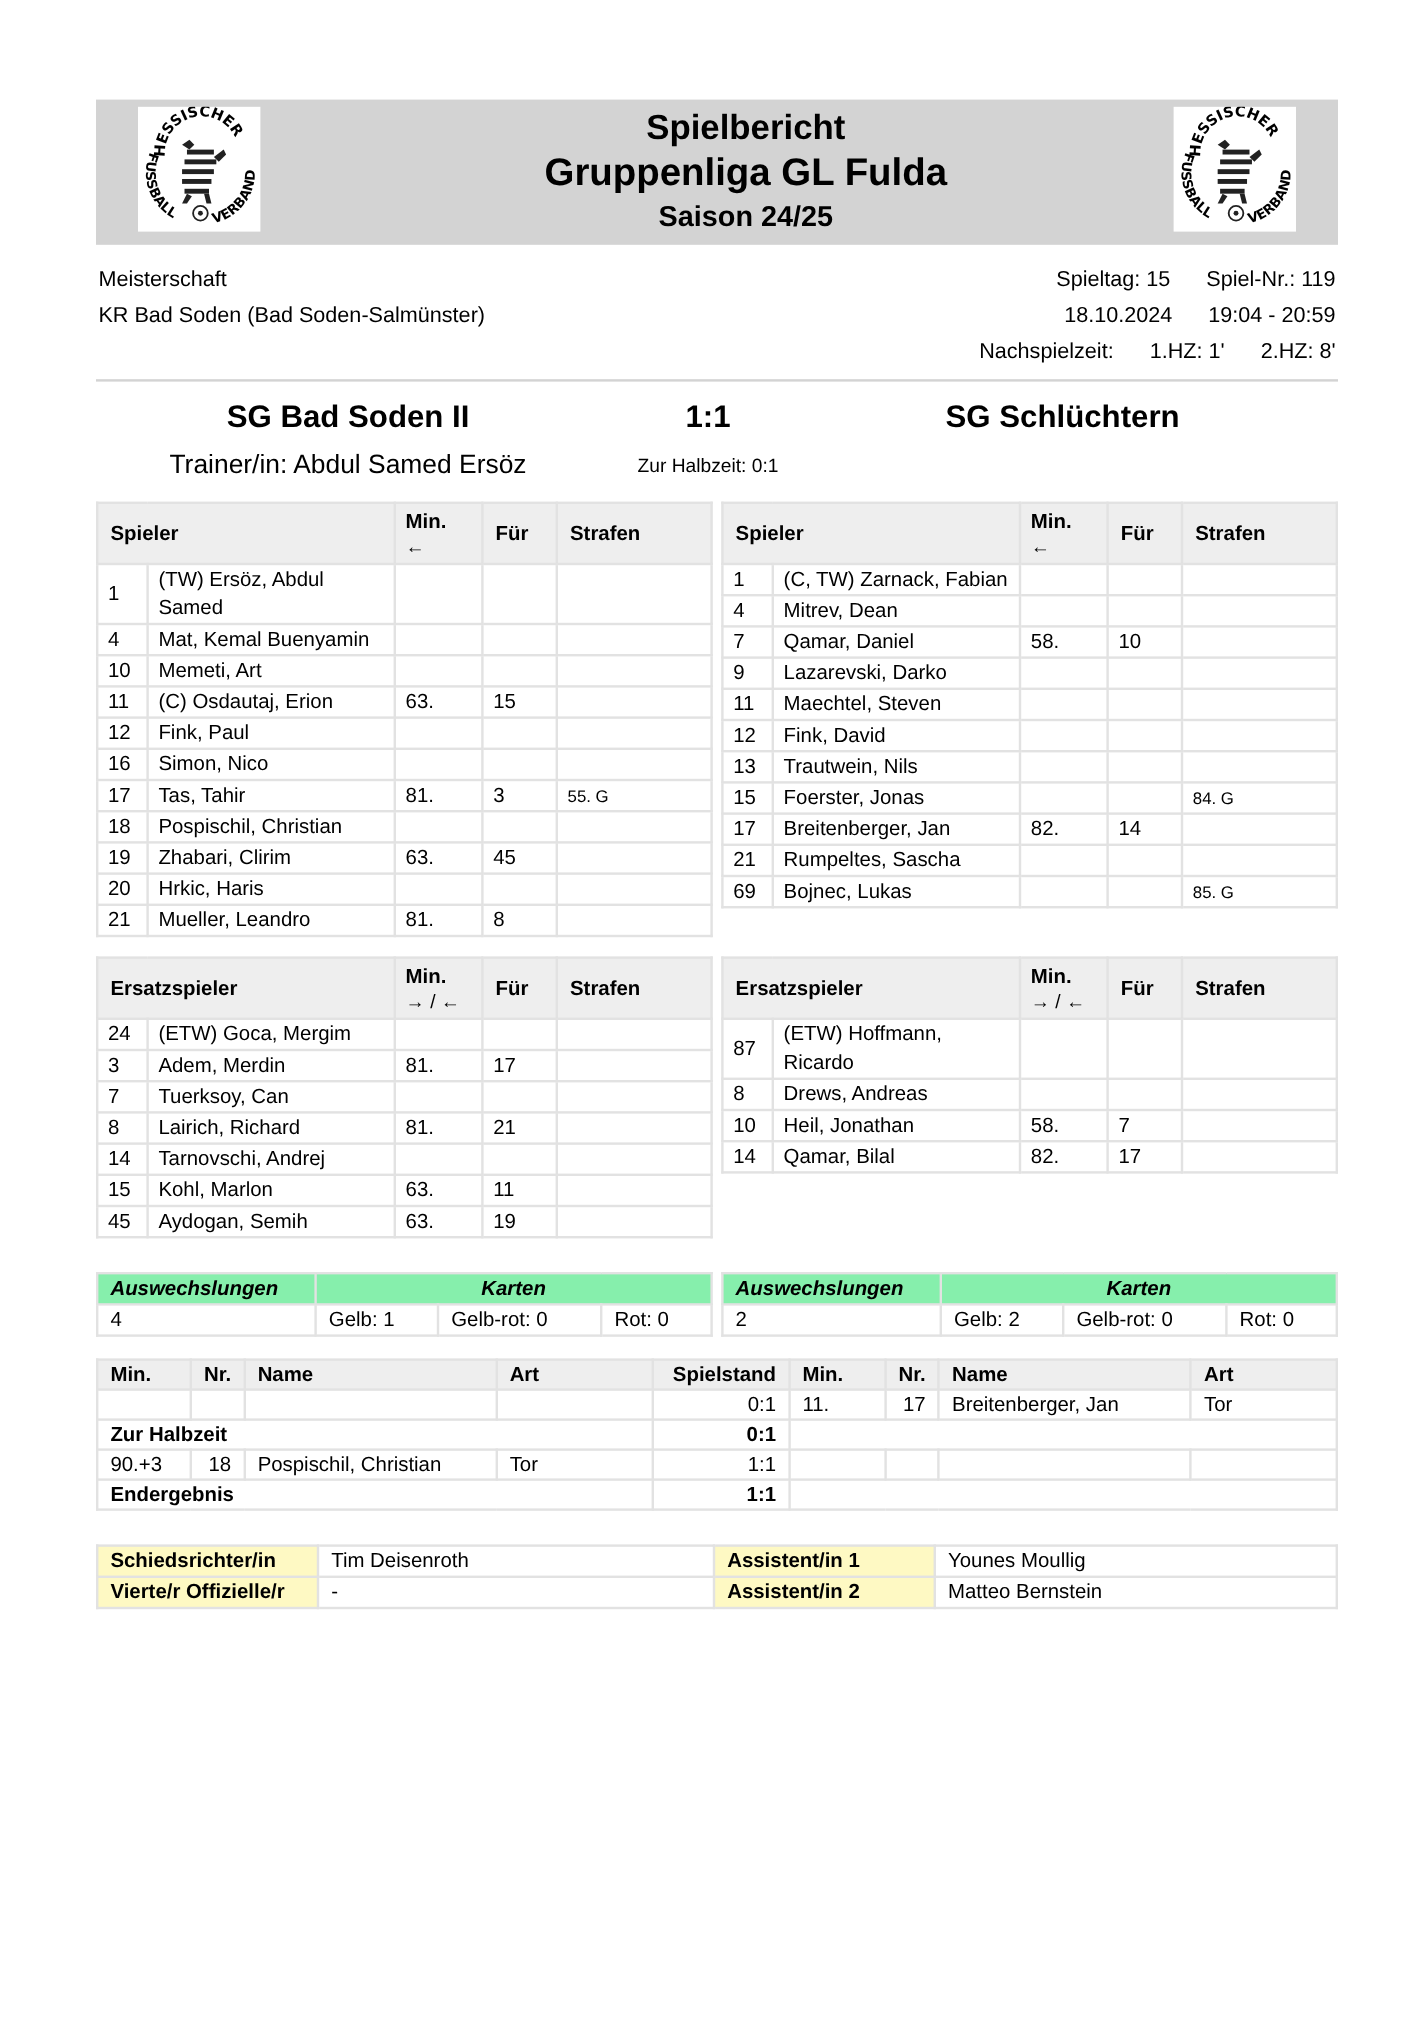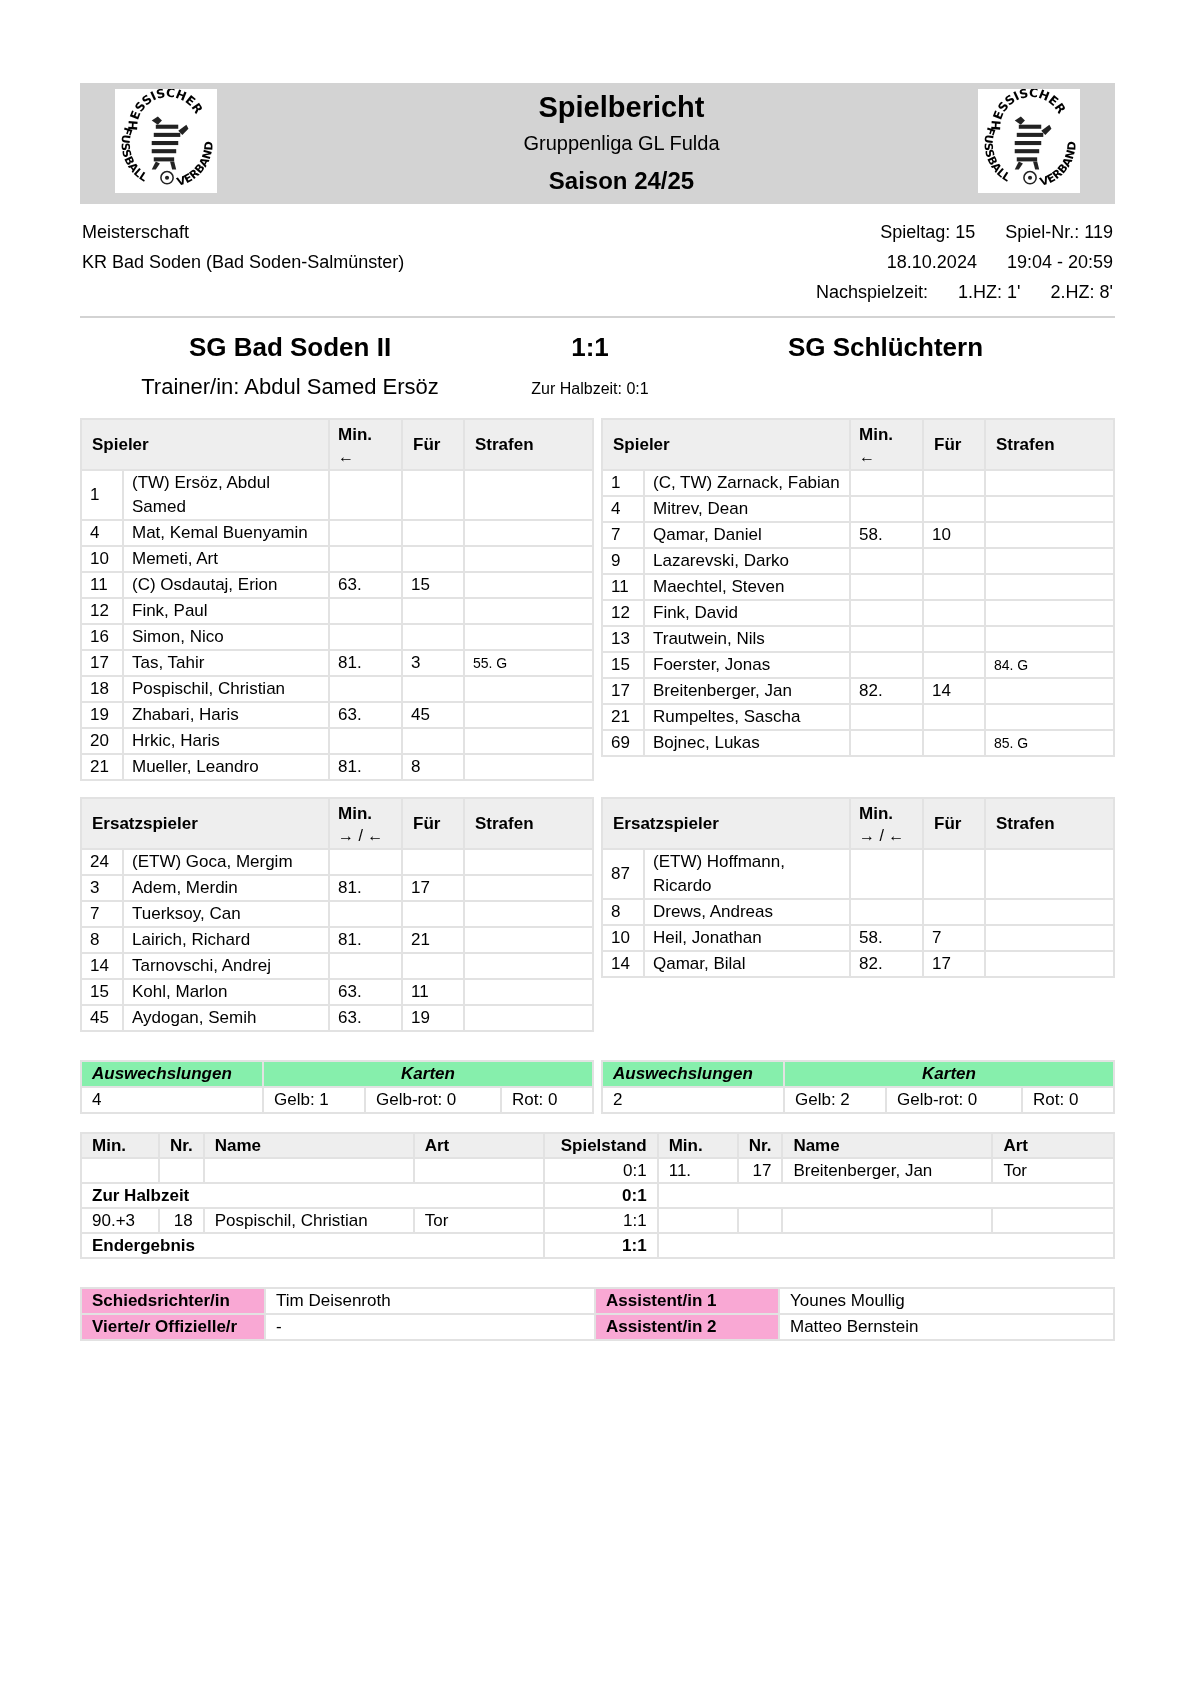--- a/index.html
+++ b/index.html
@@ -8,21 +8,21 @@
     .page { position: absolute; left: 80px; top: 83px; width: 1035px; }
 
     
     .header { position: relative; height: 121px; background: #d3d3d3; }
     .logo { position: absolute; top: 6px; width: 102px; height: 104px; background: #fff; }
     .logo.left { left: 35px; }
     .logo.right { right: 35px; }
     .logo svg { width: 100%; height: 100%; }
     .header-titles { position: absolute; left: 0; right: 0; top: 6px; text-align: center; padding-left: 48px; }
     .header-titles .t1 { font-size: 29px; font-weight: bold; line-height: 36px; }
-    .header-titles .t2 { font-size: 20px; font-weight: normal; line-height: 37px; }
+    .header-titles .t2 { font-size: 32px; font-weight: bold; line-height: 37px; }
     .header-titles .t3 { font-size: 24px; font-weight: bold; line-height: 37px; }
 
     
     .meta { position: relative; height: 106px; font-size: 18px; font-weight: normal; }
     .meta .row { position: absolute; left: 2px; right: 2px; height: 30px; line-height: 30px; }
     .meta .row .l { position: absolute; left: 0; }
     .meta .row .r { position: absolute; right: 0; white-space: pre; }
     .meta .row .r span { margin-left: 30px; }
     .meta .row1 { top: 13px; }
     .meta .row2 { top: 43px; }
@@ -64,21 +64,21 @@
     
     .goals { width: 1035px; font-size: 17px; }
     .goals th, .goals td { border: 2px solid #e2e2e2; height: 25px; padding: 0 10px; white-space: nowrap; }
     .goals th { background: #eeeeee; font-weight: bold; text-align: left; }
     .goals .right { text-align: right; }
     .goals .bold { font-weight: bold; }
 
     
     .officials { width: 1035px; font-size: 17px; }
     .officials th, .officials td { border: 2px solid #e2e2e2; height: 26px; padding: 0 10px; text-align: left; }
-    .officials th { background: #f9a8d4; font-weight: bold; }
+    .officials th { background: #fef9c3; font-weight: bold; }
   </style>
 </head>
 <body>
 
 <div class="page">
 
   <div class="header">
     <div class="logo left">
       <svg viewBox="0 0 100 100">
         <defs>
@@ -221,21 +221,21 @@
           </tr>
           <tr>
             <td class="nr">18</td>
             <td class="name wrap">Pospischil, Christian</td>
             <td class="min"></td>
             <td class="fuer"></td>
             <td class="str"></td>
           </tr>
           <tr>
             <td class="nr">19</td>
-            <td class="name wrap">Zhabari, Haris</td>
+            <td class="name wrap">Zhabari, Clirim</td>
             <td class="min">63.</td>
             <td class="fuer">45</td>
             <td class="str"></td>
           </tr>
           <tr>
             <td class="nr">20</td>
             <td class="name wrap">Hrkic, Haris</td>
             <td class="min"></td>
             <td class="fuer"></td>
             <td class="str"></td>

